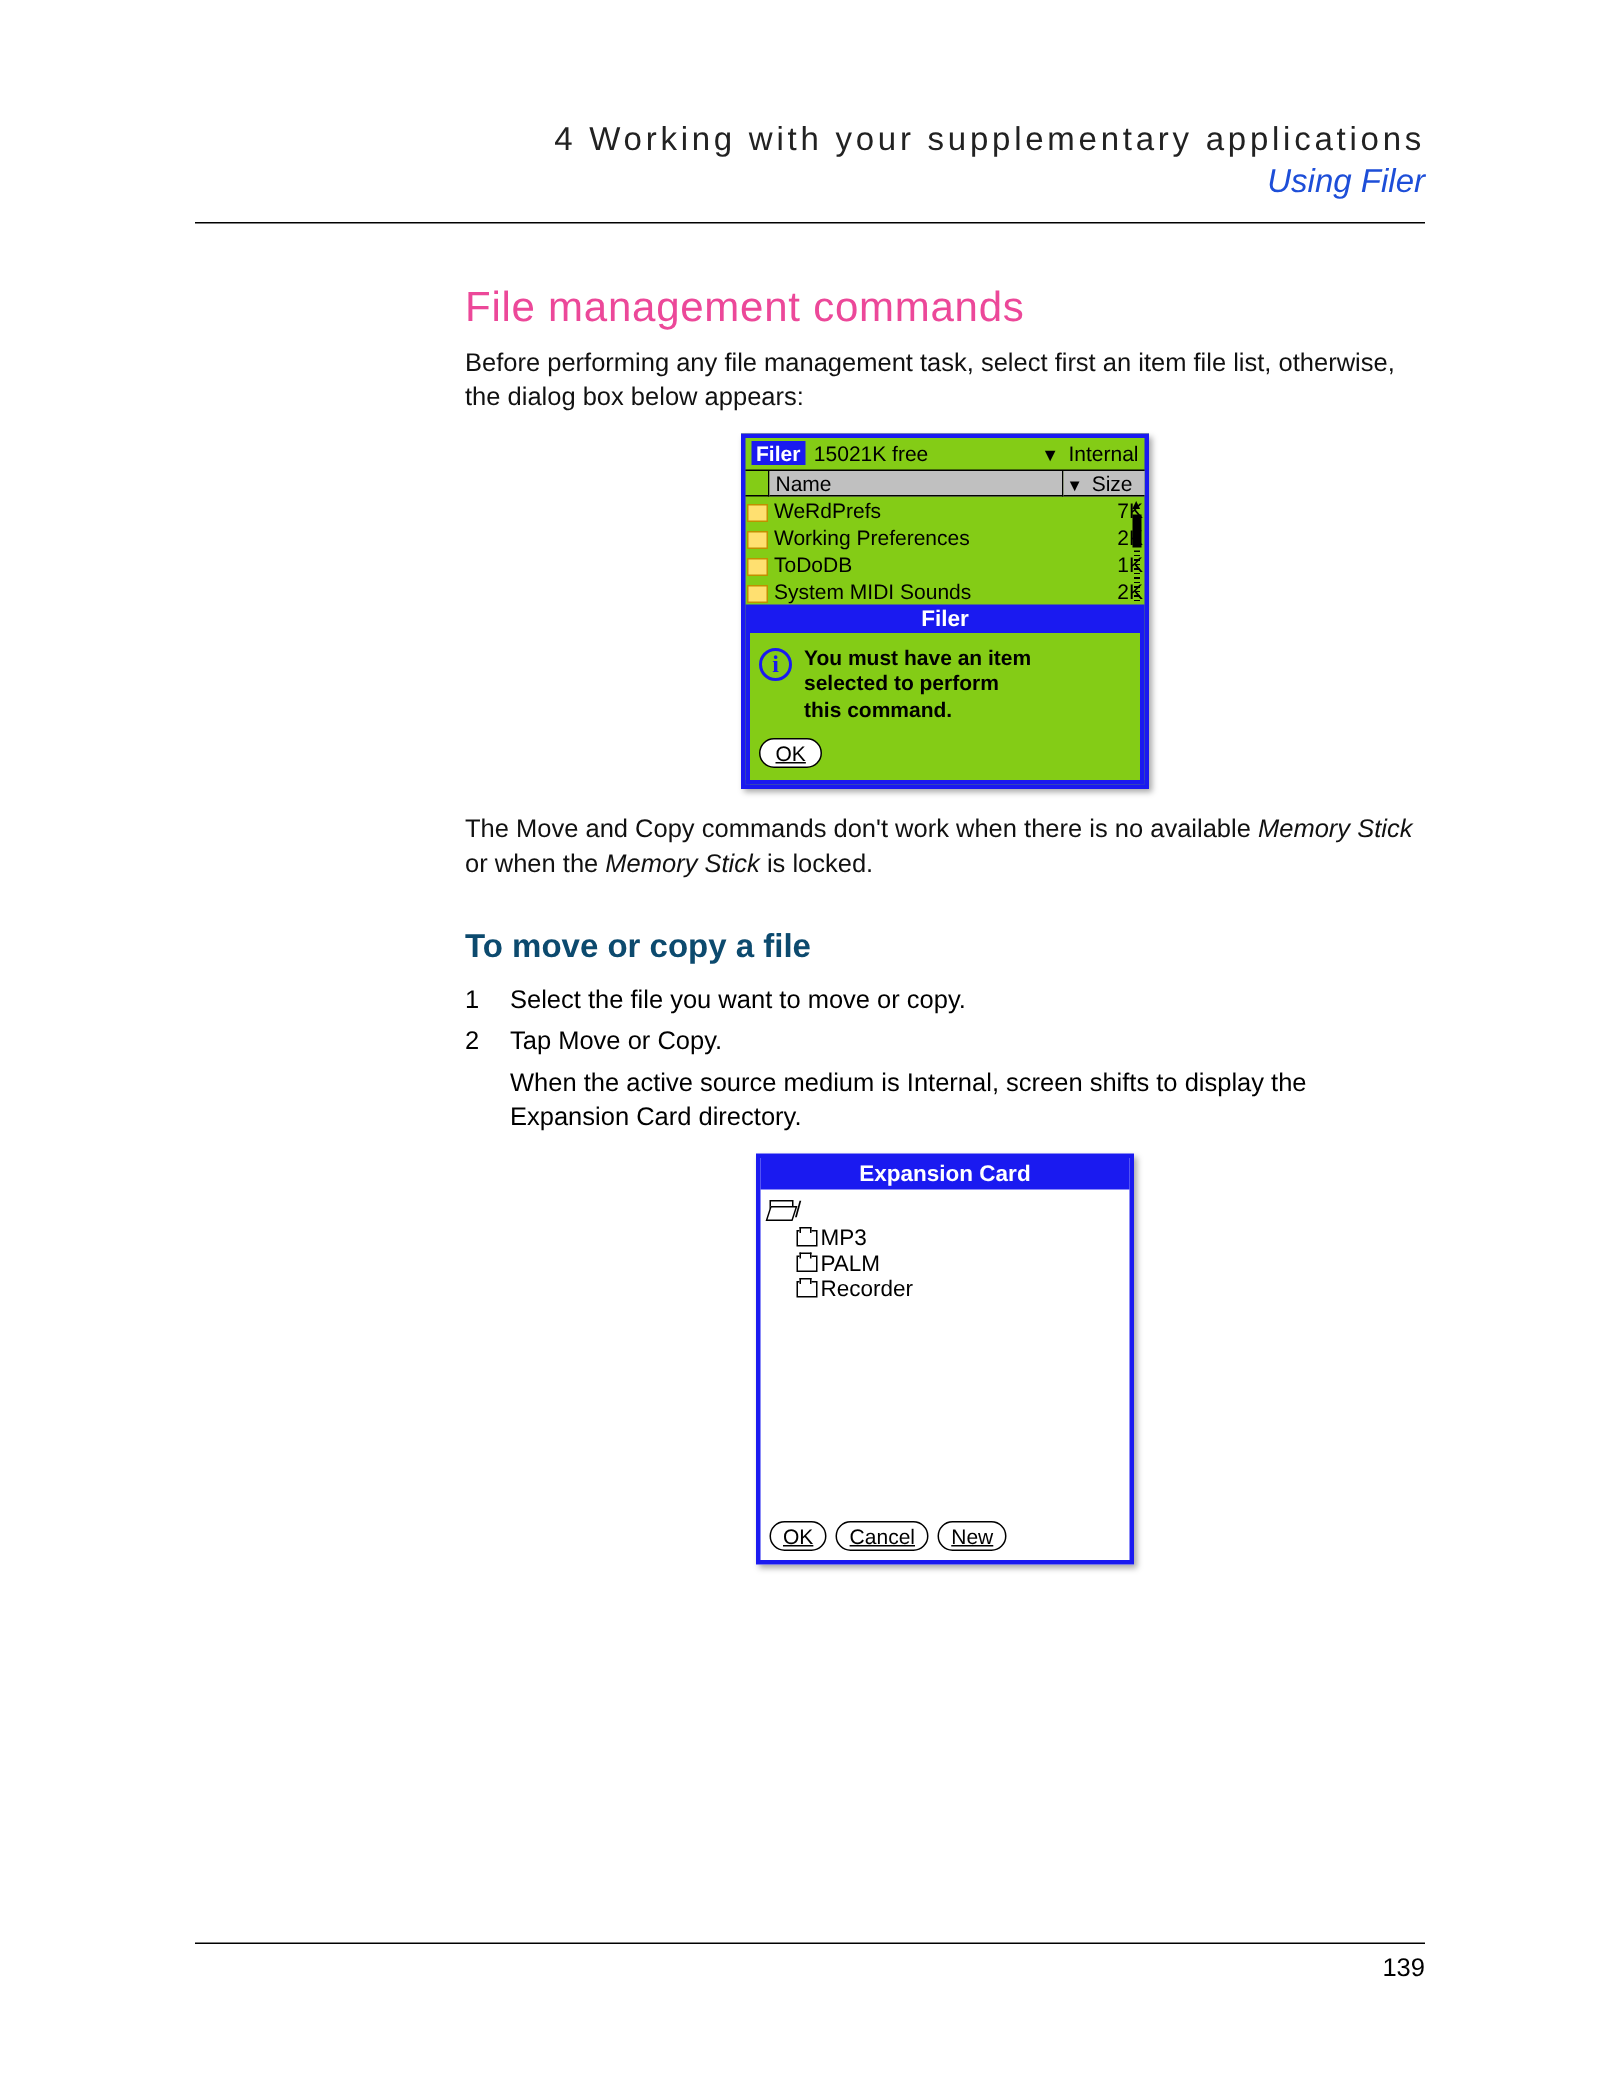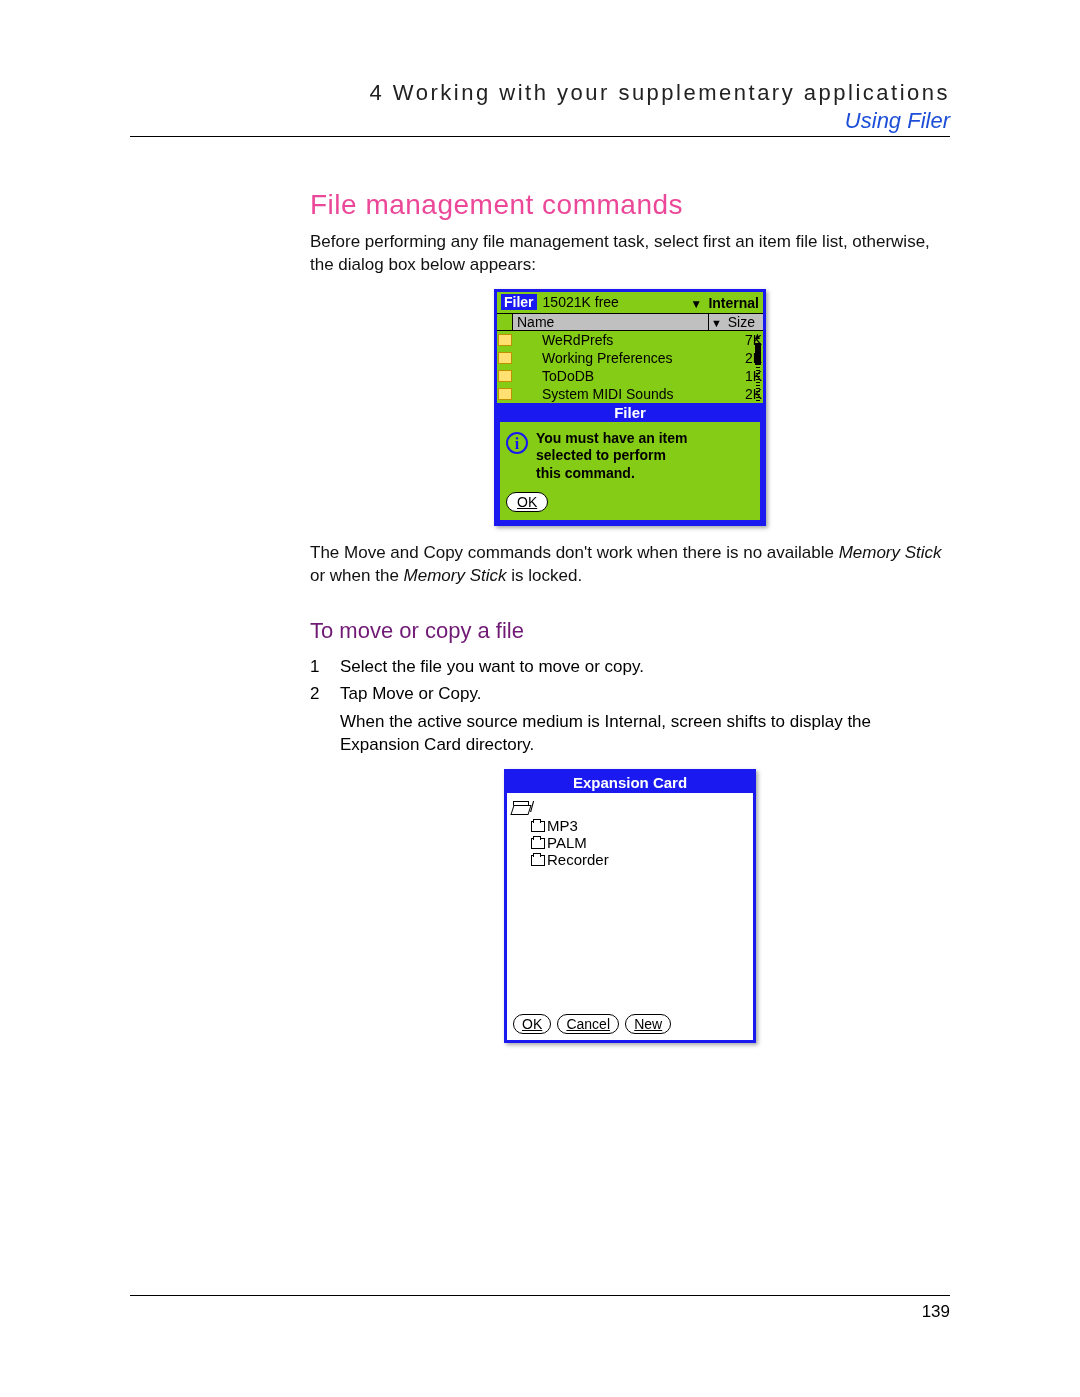--- a/index.html
+++ b/index.html
@@ -12,22 +12,22 @@
     color: #000;
     font-size: 18px;
   }
   .page {
     padding: 80px 130px 80px 130px;
     height: 100%;
     position: relative;
   }
   .header-line {
     border-bottom: 1px solid #000;
-    padding-bottom: 2px;
-    margin-bottom: 52px;
+    padding-bottom: 14px;
+    margin-bottom: 40px;
     text-align: right;
     padding-left: 180px;
   }
   .chapter-title {
     font-size: 22px;
     font-weight: 500;
     letter-spacing: 2.5px;
     color: #222;
   }
   .section-sub {
@@ -41,22 +41,22 @@
   }
   .h1 {
     font-size: 28px;
     font-weight: 400;
     color: #ec4899;
     margin-bottom: 10px;
     letter-spacing: 0.5px;
   }
   .h2 {
     font-size: 22px;
-    font-weight: 400;
-    color: #701a75;
+    font-weight: 700;
+    color: #0c4a6e;
     margin-top: 30px;
     margin-bottom: 10px;
   }
   .para {
     font-size: 17px;
     line-height: 1.35;
     color: #111;
     margin-bottom: 8px;
   }
   .figure-wrap {
@@ -83,21 +83,21 @@
   }
   .filer-badge {
     background: #1a1af0;
     color: #fff;
     font-weight: bold;
     font-size: 14px;
     padding: 0 3px;
   }
   .filer-free { flex: 1; font-size: 14px; }
   .caret { font-size: 12px; margin-right: 2px; }
-  .filer-internal { font-size: 14px; font-weight: bold; }
+  .filer-internal { font-size: 14px; }
   .filer-cols {
     display: flex;
     font-size: 14px;
   }
   .filer-cols .col-check { width: 16px; border-bottom:1px solid #000; border-right:1px solid #000;}
   .filer-cols .col-name {
     flex: 1;
     background: #c0c0c0;
     padding: 0 4px;
     border-bottom: 1px solid #000;
@@ -107,24 +107,23 @@
     width: 54px;
     background: #c0c0c0;
     text-align: left;
     padding: 0 2px;
     border-bottom: 1px solid #000;
   }
   .col-size .caret{font-size:11px;}
   .filer-rows { font-size: 14px; }
   .filer-row {
     display: flex;
-    align-items: center;
+    align-items: flex-end;
     line-height: 18px;
     position: relative;
-    gap: 26px;
   }
   .row-icon {
     width: 14px; height: 12px;
     border: 1px solid #c09000;
     background: #ffe070;
     margin: 1px 2px 1px 1px;
     flex-shrink:0;
   }
   .row-name { flex: 1; padding-left: 2px; }
   .row-size { width: 42px; text-align: right; padding-right: 1px; }

